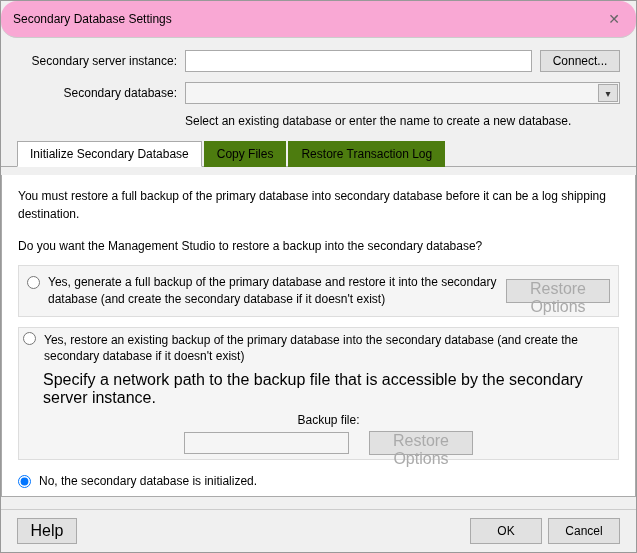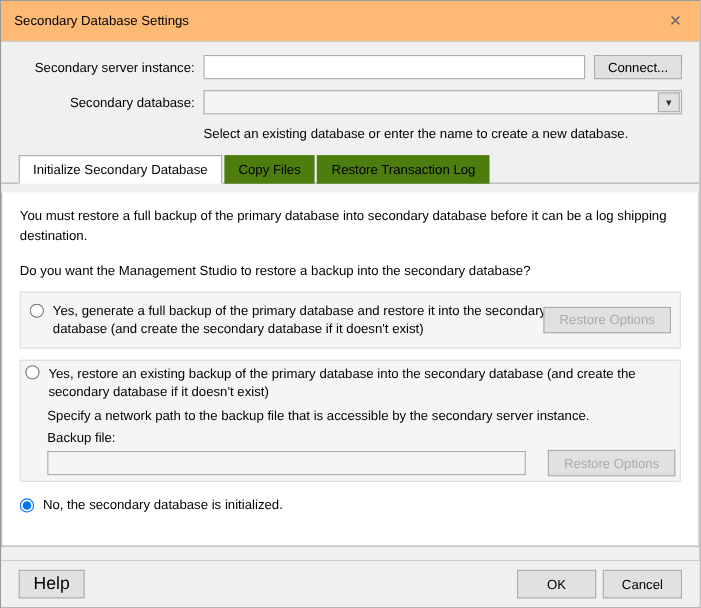--- a/index.html
+++ b/index.html
@@ -17,27 +17,28 @@
     .dialog {
       width: 637px;
       height: 553px;
       background: #f0f0f0;
       border: 1px solid #999;
       display: flex;
       flex-direction: column;
       box-shadow: 2px 2px 8px rgba(0,0,0,0.3);
     }
     .title-bar {
-      background: #fdba74;
+      background: #f9a8d4;
       border-bottom: 1px solid #ccc;
       padding: 8px 12px;
       display: flex;
       align-items: center;
       justify-content: space-between;
       min-height: 32px;
+      border-radius: 16px;
     }
     .title-bar-title {
       font-size: 12px;
       font-weight: normal;
       color: #000;
     }
     .close-btn {
       width: 20px;
       height: 20px;
       background: none;
@@ -187,34 +188,34 @@
       font-size: 12px;
       color: #000;
       line-height: 1.4;
       flex: 1;
     }
     .restore-options-btn {
       position: absolute;
       right: 8px;
       top: 50%;
       transform: translateY(-50%);
-      width: 116px;
+      width: 104px;
       height: 24px;
       background: #e1e1e1;
       border: 1px solid #aaa;
       cursor: pointer;
-      font-size: 12px;
+      font-size: 16px;
       margin-left: 12px;
     }
     .restore-options-btn:disabled {
       color: #aaa;
       cursor: default;
     }
     .network-path-text {
-      font-size: 12px;
+      font-size: 16px;
       color: #000;
       margin-top: 2px;
     }
     .backup-section {
       display: flex;
       flex-direction: column;
       gap: 4px;
     }
     .backup-label {
       font-size: 12px;
@@ -339,21 +340,21 @@
         <span class="radio-label" style="padding-right: 110px;">Yes, generate a full backup of the primary database and restore it into the secondary database (and create the secondary database if it doesn't exist)</span>
         <button class="restore-options-btn" disabled="">Restore Options</button>
       </div>
 
       <div class="radio-option-2">
         <div class="radio-row-2">
           <input type="radio" name="init_option" style="">
           <span class="radio-label">Yes, restore an existing backup of the primary database into the secondary database (and create the secondary database if it doesn't exist)</span>
         </div>
         <p class="network-path-text" style="margin-left: 20px; margin-top: 6px;">Specify a network path to the backup file that is accessible by the secondary server instance.</p>
-        <div class="backup-section" style="margin-left: 20px; margin-top: 6px;">
+        <div class="backup-section" style="margin-left: 20px; margin-top: 6px; align-items: center;">
           <span class="backup-label">Backup file:</span>
           <div class="backup-row">
             <input class="backup-input" type="text" placeholder="" style="">
             <button class="restore-options-btn" disabled="" style="position:static; transform:none; flex-shrink:0;">Restore Options</button>
           </div>
         </div>
       </div>
 
       <div class="no-option-row">
         <input type="radio" name="init_option" checked="" style="">

